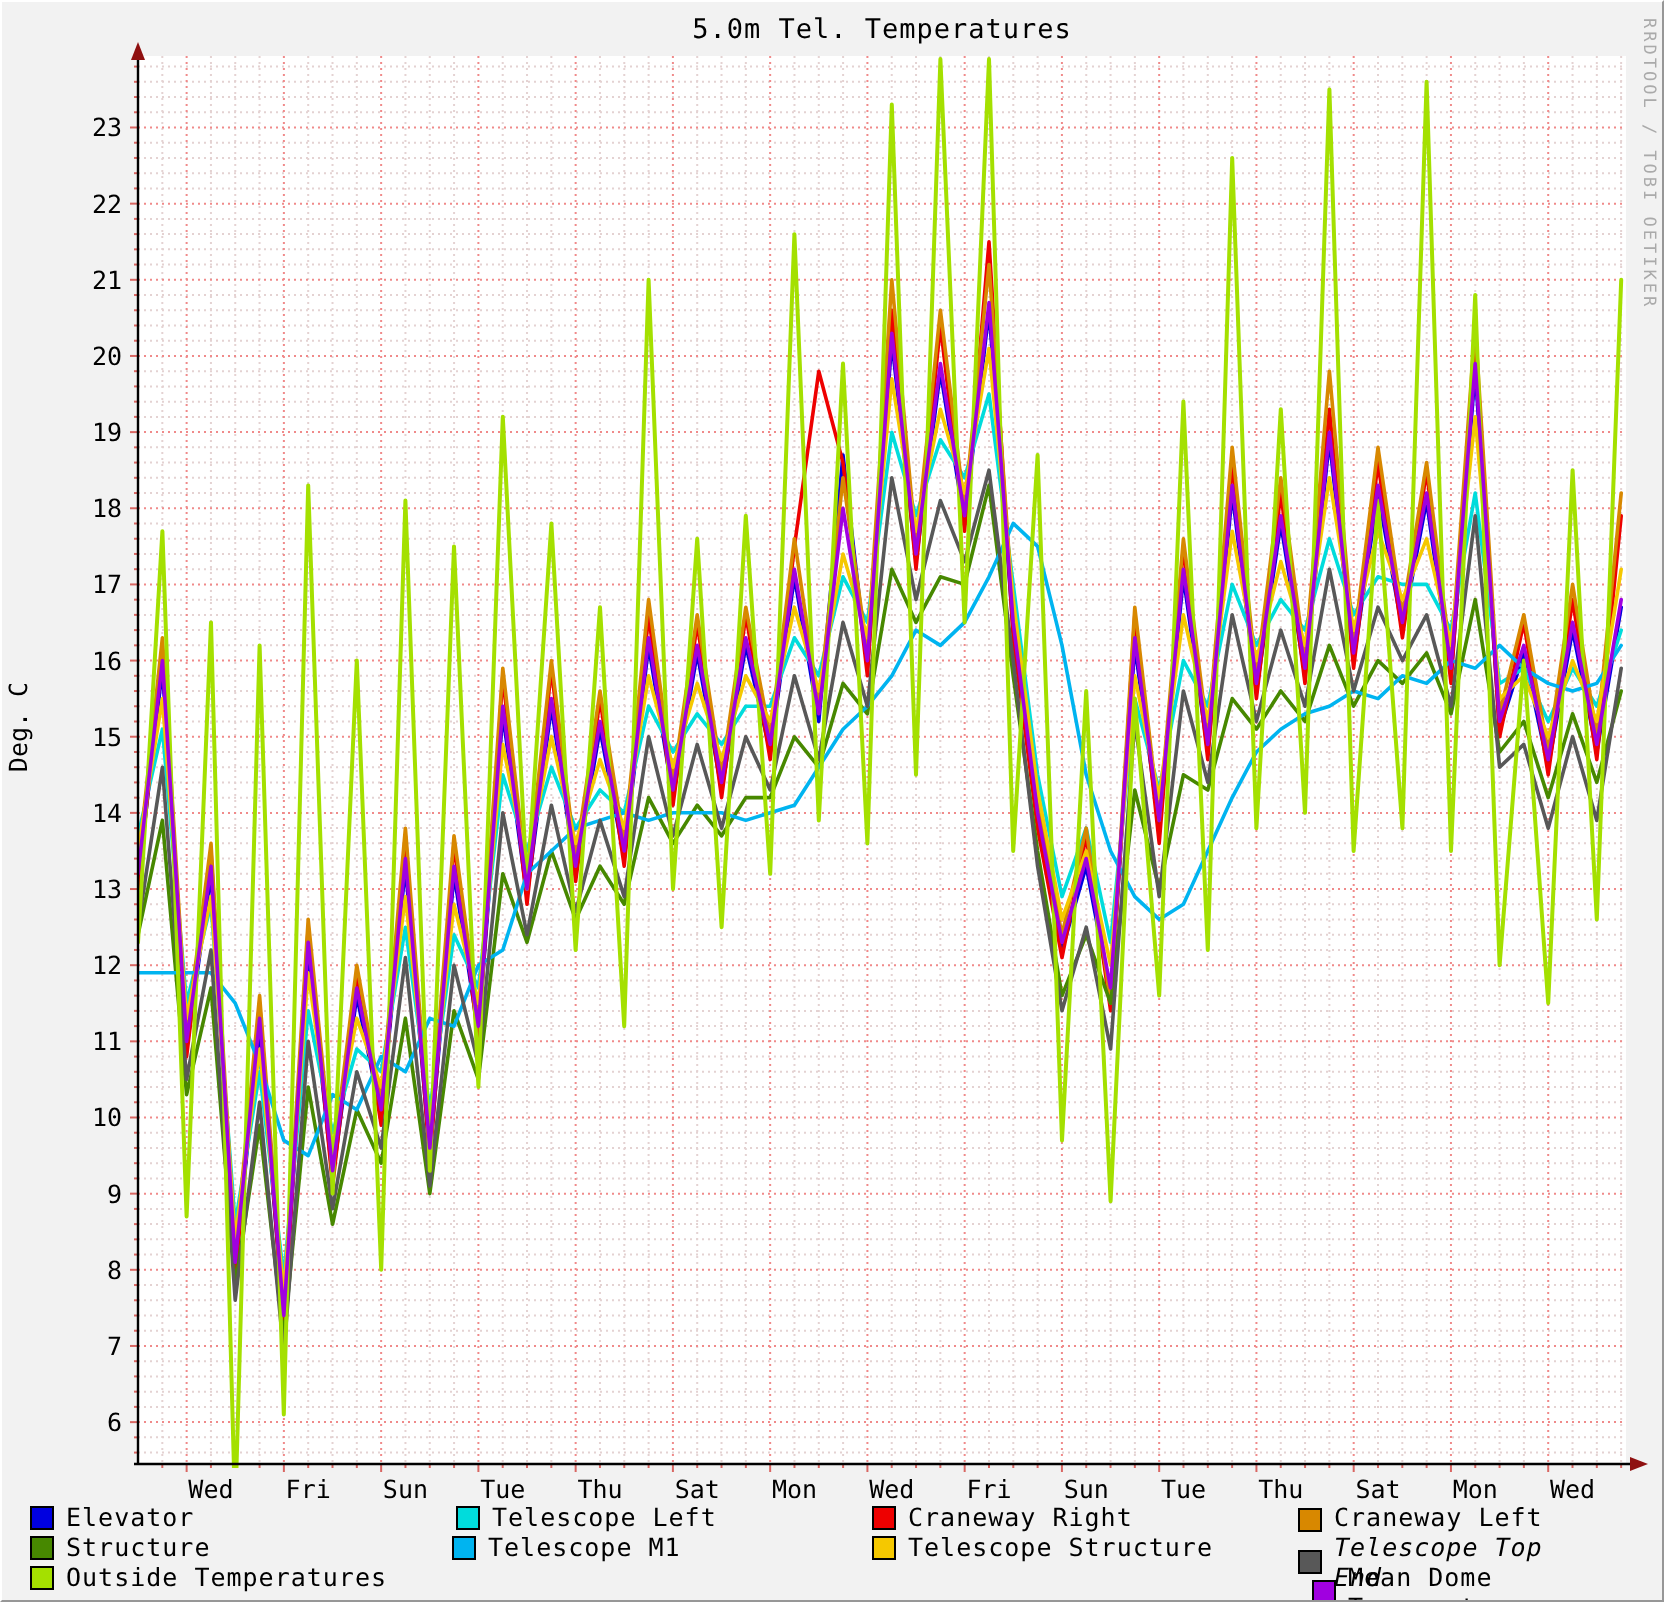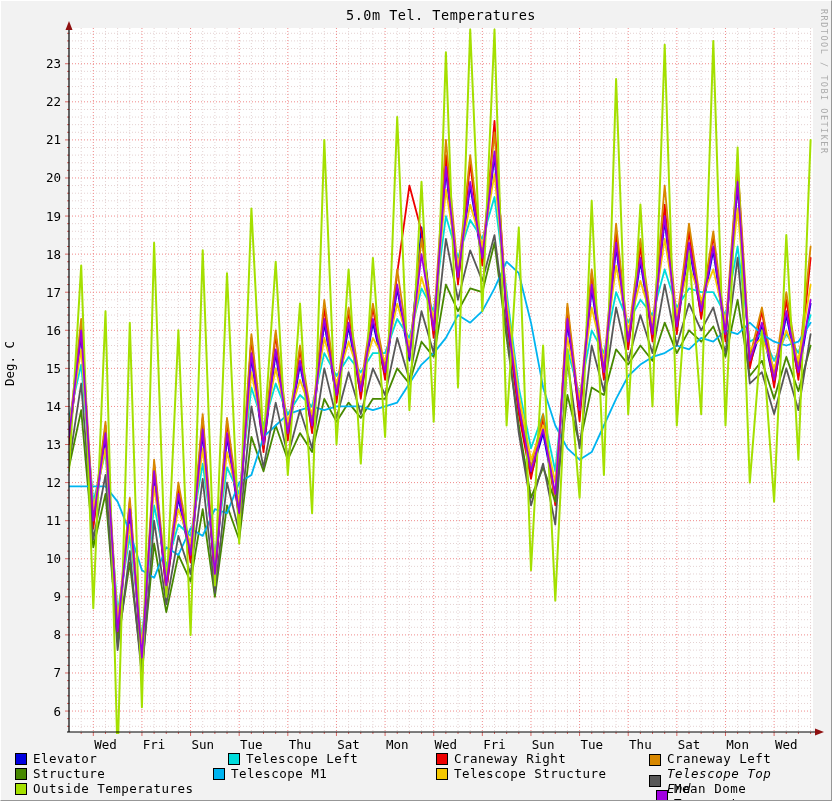--- a/index.html
+++ b/index.html
@@ -431,21 +431,21 @@
         <span>Craneway Right</span>
       </div>
       <div class="legend-item" style="left: 648px; top: 750px; align-items: flex-end;">
         <span class="legend-swatch" style="background: rgb(216, 136, 0);"></span>
         <span>Craneway Left</span>
       </div>
       <div class="legend-item" style="left: 14px; top: 765px;">
         <span class="legend-swatch" style="background: rgb(71, 136, 0);"></span>
         <span>Structure</span>
       </div>
-      <div class="legend-item" style="left: 212px; top: 765px;">
+      <div class="legend-item" style="left: 225px; top: 765px;">
         <span class="legend-swatch" style="background: rgb(0, 180, 240);"></span>
         <span>Telescope M1</span>
       </div>
       <div class="legend-item" style="left: 435px; top: 765px;">
         <span class="legend-swatch" style="background: rgb(245, 200, 0);"></span>
         <span>Telescope Structure</span>
       </div>
       <div class="legend-item" style="left: 648px; top: 765px; font-style: italic;">
         <span class="legend-swatch" style="background: rgb(88, 88, 88);"></span>
         <span>Telescope Top End</span>

